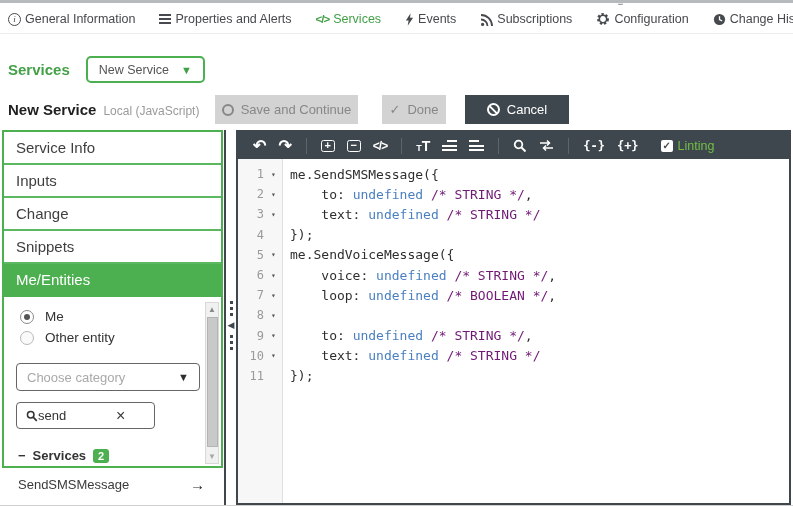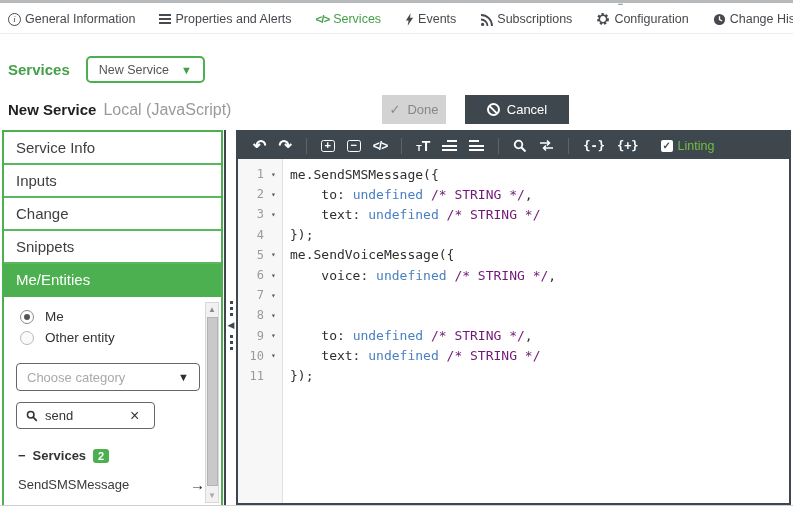--- a/index.html
+++ b/index.html
@@ -29,51 +29,51 @@
   .svc-title { color: #43a047; font-weight: bold; font-size: 15px; }
   .svc-select { height: 27px; border: 2px solid #4caf50; border-radius: 5px; background: #fff; display: flex;
                 align-items: center; gap: 12px; padding: 0 11px; font-size: 12.5px; color: #555; cursor: pointer;
                 font-family: "Liberation Sans", sans-serif; }
   .caret-green { color: #43a047; font-size: 11px; }
 
   
   .title-row { position: absolute; top: 92px; left: 0; width: 100%; height: 29px; }
   .name-wrap { position: absolute; left: 8px; top: 6px; display: flex; align-items: baseline; gap: 7px; }
   .new-svc { font-size: 15px; font-weight: bold; color: #1f1f1f; }
-  .subtitle { font-size: 16px; color: #9a9a9a; }
+  .subtitle { font-size: 12px; color: #9a9a9a; }
   .btn { position: absolute; top: 0; height: 29px; display: flex; align-items: center; justify-content: center;
          gap: 7px; font-size: 13px; border: none; cursor: pointer; font-family: "Liberation Sans", sans-serif; }
   .btn.gray { background: #d3d3d3; color: #878787; }
   .btn.dark { background: #3d474d; color: #fff; }
   .btn-save { left: 215px; width: 143px; }
   .btn-done { left: 382px; width: 64px; }
   .btn-cancel { left: 465px; width: 104px; }
   .circle-ico { width: 12px; height: 12px; border: 2px solid #878787; border-radius: 50%; }
   .check-ico { font-size: 13px; }
   .ban { position: relative; width: 13px; height: 13px; border: 2px solid #fff; border-radius: 50%; }
   .ban-line { position: absolute; width: 11px; height: 2px; background: #fff; top: 3.5px; left: -1px; transform: rotate(45deg); }
 
   
-  .sidebar { position: absolute; left: 2px; top: 127px; width: 221px; height: 377px; background: #14532d;
+  .sidebar { position: absolute; left: 2px; top: 127px; width: 221px; height: 338px; background: #14532d;
              border: 2px solid #4caf50; }
   .acc-item { height: 33px; line-height: 31px; padding-left: 12px; font-size: 15px; color: #3f3f3f; background: #fff;
               border-bottom: 2px solid #5cb860; cursor: pointer; }
   .acc-item.active { background: #4caf50; color: #fff; border-bottom-color: #4caf50; }
   .panel { position: absolute; left: 0; right: 0; top: 165px; bottom: 0; background: #fff; padding-top: 9px; }
   .radio-row { display: flex; align-items: center; gap: 11px; padding: 3px 12px 3px 16px; font-size: 13.5px; color: #333; cursor: pointer; }
   .radio { position: relative; width: 14px; height: 14px; border-radius: 50%; }
   .radio.sel { border: 1px solid #8a8a8a; }
   .radio.sel::after { content: ""; position: absolute; left: 3px; top: 3px; width: 6px; height: 6px; border-radius: 50%; background: #555; }
   .radio.unsel { border: 1px solid #b8b8b8; background: #fafafa; }
   .cat-select { margin: 15px 0 0 12px; width: 184px; height: 28px; border: 1px solid #666; border-radius: 4px;
                 display: flex; align-items: center; justify-content: space-between; padding: 0 10px;
                 color: #a9a9a9; font-size: 13px; background: #fff; cursor: pointer; }
   .caret-dark { color: #2e2e2e; font-size: 11px; }
   .search-box { margin: 11px 0 16px 12px; width: 139px; height: 27px; border: 1px solid #666; border-radius: 4px;
-                display: flex; align-items: center; gap: 7px; padding: 0 9px; background: #fff; }
+                display: flex; align-items: center; gap: 0; padding: 0 9px; background: #fff; }
   .search-box input { border: none; outline: none; width: 78px; font-size: 13px; color: #333;
                       font-family: "Liberation Sans", sans-serif; }
   .clear-x { font-size: 16px; color: #3a3a3a; cursor: pointer; line-height: 14px; }
   .group-hdr { margin: 19px 0 0 14px; font-size: 13px; font-weight: bold; color: #333; display: flex; align-items: center; gap: 7px; }
   .badge { background: #4caf50; color: #fff; font-size: 11px; font-weight: bold; border-radius: 3px; padding: 1px 5px; }
   .result-row { margin: 13px 16px 0 14px; display: flex; justify-content: space-between; align-items: center;
                 font-size: 13px; color: #3a3a3a; cursor: pointer; }
   .goto-arrow { font-weight: bold; font-size: 15px; color: #1e1e1e; cursor: pointer; }
   
   .sb { position: absolute; right: 2px; top: 5px; bottom: 2px; width: 14px; background: #f1f1f1; border: 1px solid #d8d8d8; }
@@ -196,20 +196,24 @@
       <span>New Service</span>
       <span class="caret-green">▼</span>
     </button>
   </div>
 
   <div class="title-row">
     <div class="name-wrap">
       <span class="new-svc">New Service</span>
       <span class="subtitle">Local (JavaScript)</span>
     </div>
+    <button class="btn gray btn-save">
+      <span class="circle-ico"></span>
+      <span>Save and Continue</span>
+    </button>
     <button class="btn gray btn-done">
       <span class="check-ico">✓</span>
       <span>Done</span>
     </button>
     <button class="btn dark btn-cancel">
       <span class="ban">
           <span class="ban-line"></span>
         </span>
       <span>Cancel</span>
     </button>
@@ -363,20 +367,21 @@
             <span class="code-text"><span class="tk-plain">me.SendVoiceMessage({</span></span>
           </div>
           <div class="code-row">
             <span class="ln">6</span>
             <span class="fold">▾</span>
             <span class="code-text"><span class="tk-plain">    voice: </span><span class="tk-atom">undefined</span><span class="tk-plain"> </span><span class="tk-comment">/* STRING */</span><span class="tk-plain">,</span></span>
           </div>
           <div class="code-row">
             <span class="ln">7</span>
             <span class="fold">▾</span>
+            <span class="code-text"><span class="tk-plain">    loop: </span><span class="tk-atom">undefined</span><span class="tk-plain"> </span><span class="tk-comment">/* BOOLEAN */</span><span class="tk-plain">,</span></span>
           </div>
           <div class="code-row">
             <span class="ln">8</span>
             <span class="fold">▾</span>
           </div>
           <div class="code-row">
             <span class="ln">9</span>
             <span class="fold">▾</span>
             <span class="code-text"><span class="tk-plain">    to: </span><span class="tk-atom">undefined</span><span class="tk-plain"> </span><span class="tk-comment">/* STRING */</span><span class="tk-plain">,</span></span>
           </div>

